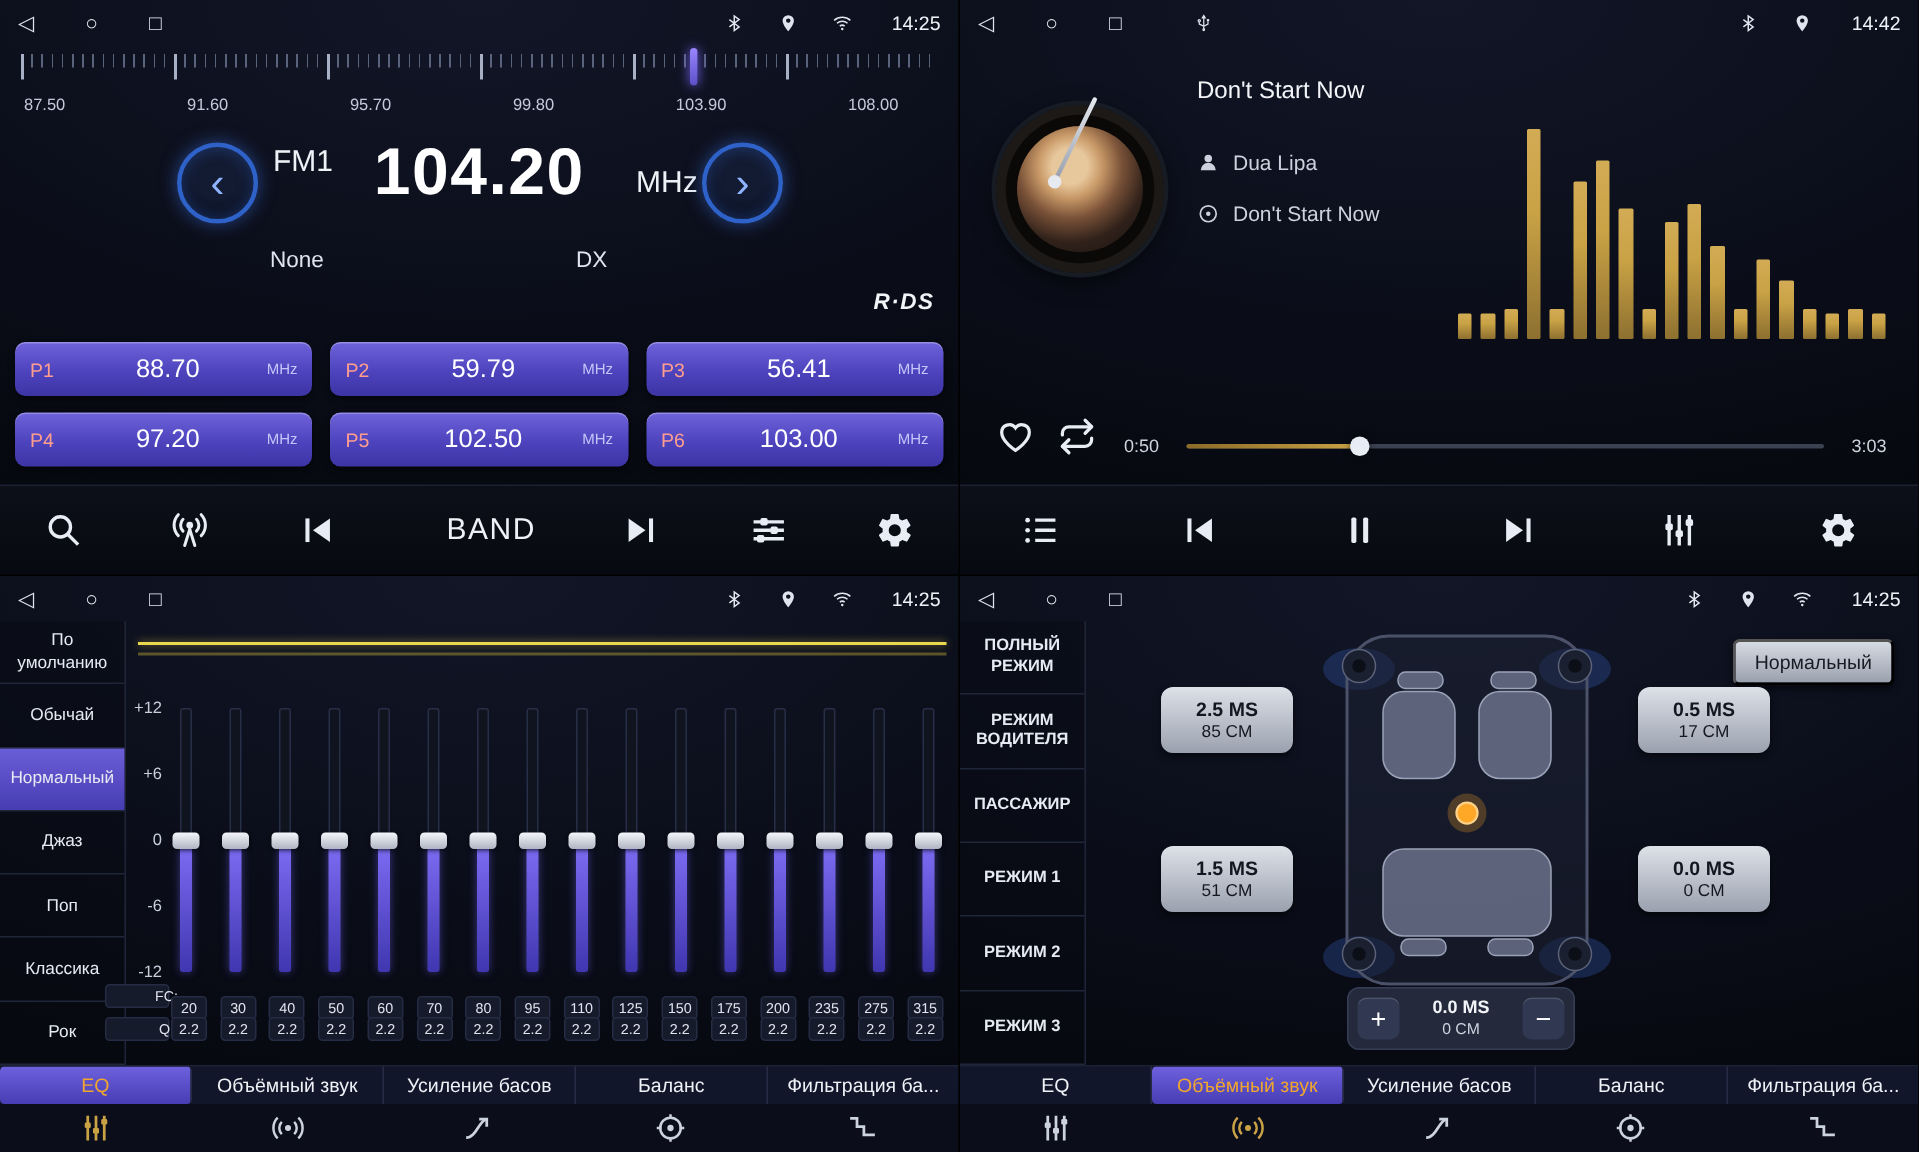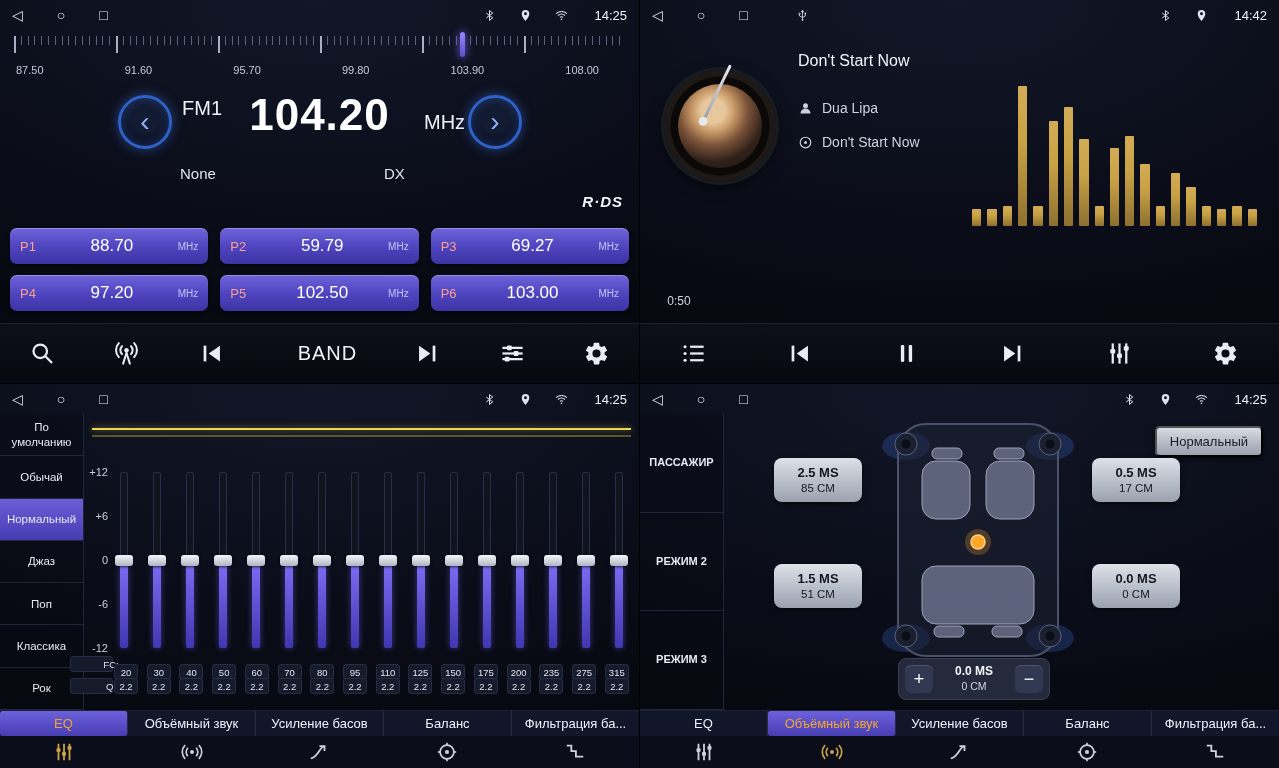--- a/index.html
+++ b/index.html
@@ -81,21 +81,21 @@
   #player .meta{position:absolute;left:158px;display:flex;gap:9px;align-items:center;
     font-size:14px;color:#ccd2dd;}
   #player .meta svg{width:15px;height:15px;display:block;}
   #player .meta.artist{top:100px;}
   #player .meta.album-row{top:134px;}
   #player .spectrum{position:absolute;left:332px;right:22px;top:86px;height:140px;
     display:flex;align-items:flex-end;gap:6px;}
   .sbar{flex:1;min-height:7px;border-radius:1px;
     background:linear-gradient(180deg,#d2ab55,var(--accent_gold,#c9a245) 40%,#8d7030);}
   #player .controls{position:absolute;left:24px;right:18px;top:264px;height:40px;
-    display:flex;align-items:flex-start;gap:15px;flex-direction:column;}
+    display:flex;align-items:flex-end;gap:15px;}
   #player .controls svg{width:26px;height:26px;display:block;cursor:pointer;}
   #player .ttime{font-size:12px;color:#cfd5e0;width:30px;text-align:center;}
   #player .slider{flex:1;position:relative;height:14px;cursor:pointer;}
   #player .ptrack{position:absolute;top:6px;left:0;right:0;height:3px;background:#3a4150;border-radius:2px;}
   #player .pfill{position:absolute;top:6px;left:0;height:3px;border-radius:2px;
     background:linear-gradient(90deg,#8a6b28,var(--accent_gold,#c9a245));}
   #player .pknob{position:absolute;top:1px;width:13px;height:13px;border-radius:50%;
     background:#e8ecf4;box-shadow:0 0 5px rgba(0,0,0,.6);}
 
   
@@ -224,21 +224,21 @@
           <span class="pfreq">88.70</span>
           <span class="punit">MHz</span>
         </div>
         <div class="preset">
           <span class="pid">P2</span>
           <span class="pfreq">59.79</span>
           <span class="punit">MHz</span>
         </div>
         <div class="preset">
           <span class="pid">P3</span>
-          <span class="pfreq">69.27</span>
+          <span class="pfreq">56.41</span>
           <span class="punit">MHz</span>
         </div>
         <div class="preset">
           <span class="pid">P4</span>
           <span class="pfreq">97.20</span>
           <span class="punit">MHz</span>
         </div>
         <div class="preset">
           <span class="pid">P5</span>
           <span class="pfreq">102.50</span>
@@ -671,21 +671,24 @@
             <path d="M2 8.5a15 15 0 0 1 20 0"></path>
             <path d="M5.5 12a10 10 0 0 1 13 0"></path>
             <path d="M9 15.5a5 5 0 0 1 6 0"></path>
             <circle cx="12" cy="19" r="1.5" fill="#dfe4ee" stroke="none"></circle>
           </svg>
         <span class="time">14:25</span>
       </div>
     </header>
 
     <aside class="sidebar" id="field-modes">
+        <div class="side-item mode">ПОЛНЫЙ РЕЖИМ</div>
+        <div class="side-item mode">РЕЖИМ ВОДИТЕЛЯ</div>
         <div class="side-item mode">ПАССАЖИР</div>
+        <div class="side-item mode">РЕЖИМ 1</div>
         <div class="side-item mode">РЕЖИМ 2</div>
         <div class="side-item mode">РЕЖИМ 3</div>
       </aside>
 
     <button class="profile-btn">Нормальный</button>
 
     <div class="car">
       <svg viewBox="0 0 212 248" width="212" height="248">
         <ellipse cx="34" cy="30" rx="24" ry="14" fill="#3f6fe0" opacity="0.25"></ellipse>
         <ellipse cx="178" cy="30" rx="24" ry="14" fill="#3f6fe0" opacity="0.25"></ellipse>

